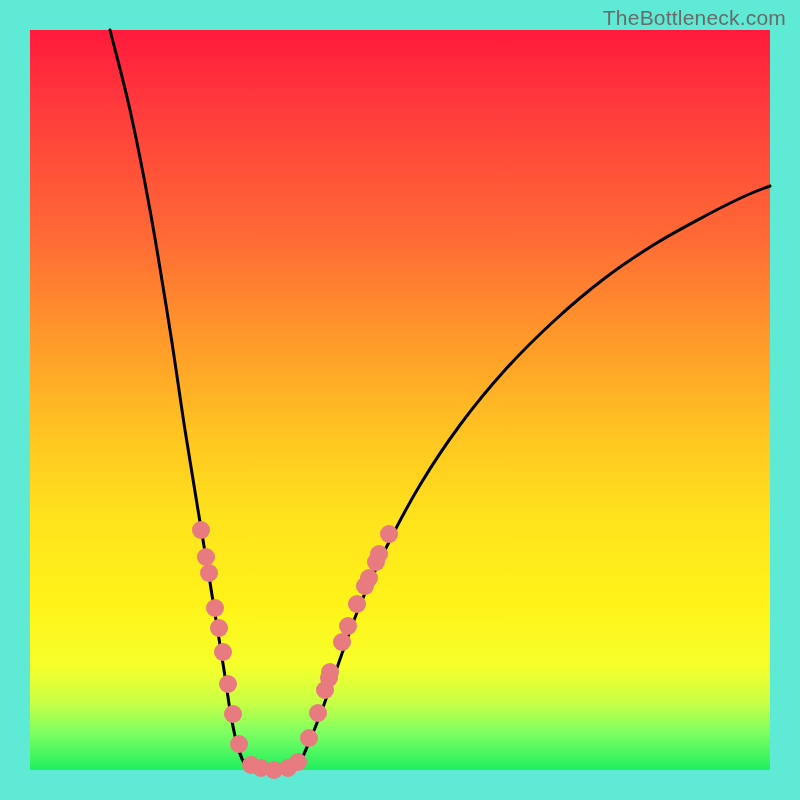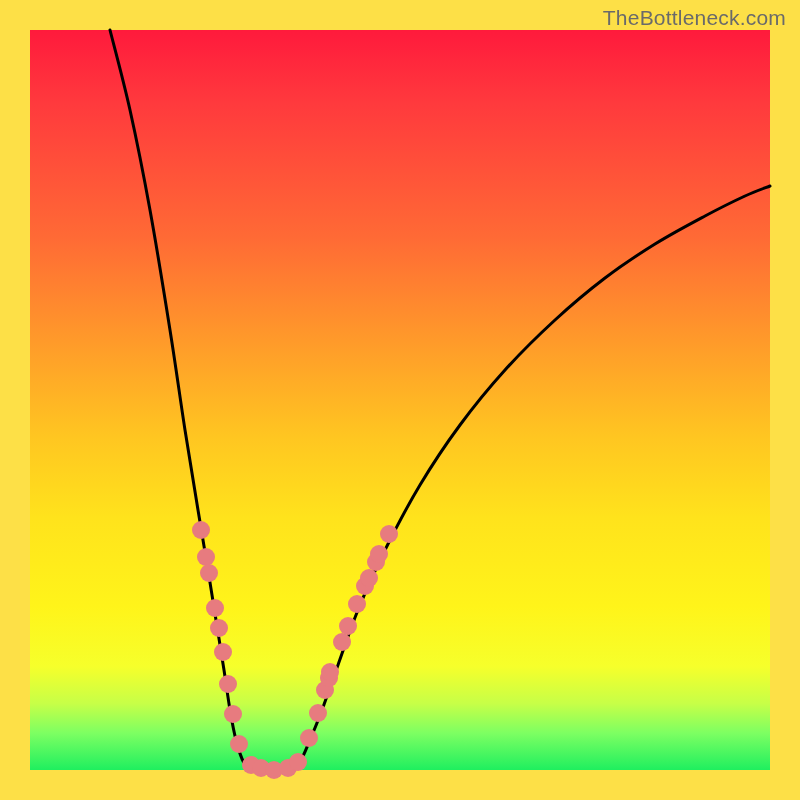--- a/index.html
+++ b/index.html
@@ -7,21 +7,21 @@
     padding: 0;
     width: 800px;
     height: 800px;
     overflow: hidden;
     background: #000;
     font-family: Arial, Helvetica, sans-serif;
   }
   .frame {
     position: absolute;
     inset: 0;
-    background: #fde047;
+    background: #5eead4;
   }
   .plot {
     position: absolute;
     left: 30px;
     top: 30px;
     width: 740px;
     height: 740px;
     
     background: linear-gradient(
       to bottom,

